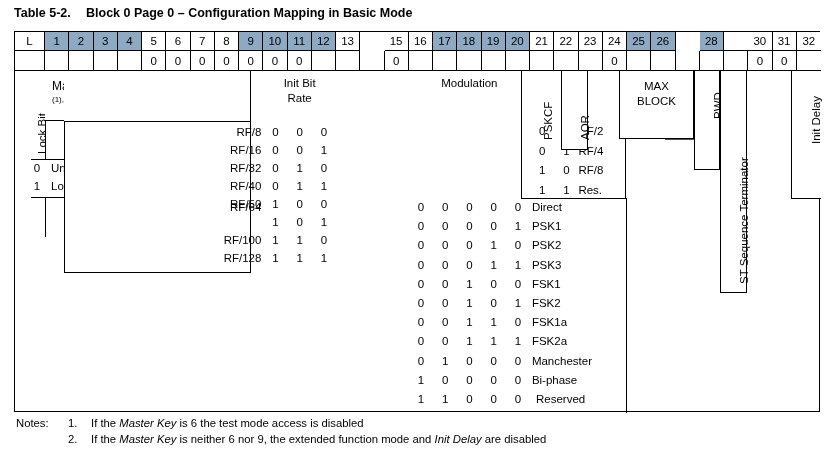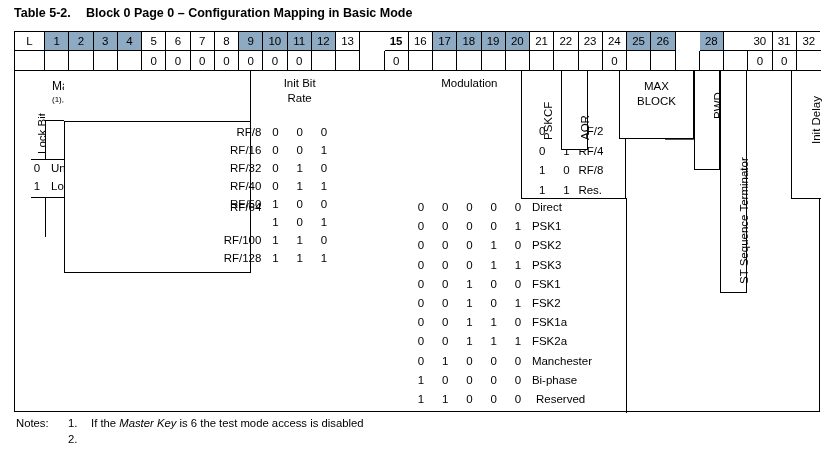--- a/index.html
+++ b/index.html
@@ -167,21 +167,21 @@
       <div class="hdr-cell" style="left: 127px; width: 24.25px;">5</div>
       <div class="hdr-cell" style="left: 151.25px; width: 24.25px;">6</div>
       <div class="hdr-cell" style="left: 175.5px; width: 24.25px;">7</div>
       <div class="hdr-cell" style="left: 199.75px; width: 24.25px;">8</div>
       <div class="hdr-cell shaded" style="left: 224px; width: 24.25px;">9</div>
       <div class="hdr-cell shaded" style="left: 248.25px; width: 24.25px;">10</div>
       <div class="hdr-cell shaded" style="left: 272.5px; width: 24.25px;">11</div>
       <div class="hdr-cell shaded" style="left: 296.75px; width: 24.25px;">12</div>
       <div class="hdr-cell" style="left: 321px; width: 24.25px;">13</div>
       <div class="hdr-cell" style="left: 347px; width: 24.25px; margin-left: 25px;">14</div>
-      <div class="hdr-cell" style="left: 369.5px; width: 24.25px; font-weight: bold;">15</div>
+      <div class="hdr-cell" style="left: 369.5px; width: 24.25px;">15</div>
       <div class="hdr-cell" style="left: 393.75px; width: 24.25px;">16</div>
       <div class="hdr-cell shaded" style="left: 418px; width: 24.25px;">17</div>
       <div class="hdr-cell shaded" style="left: 442.25px; width: 24.25px;">18</div>
       <div class="hdr-cell shaded" style="left: 466.5px; width: 24.25px;">19</div>
       <div class="hdr-cell shaded" style="left: 490.75px; width: 24.25px;">20</div>
       <div class="hdr-cell" style="left: 515px; width: 24.25px;">21</div>
       <div class="hdr-cell" style="left: 539.25px; width: 24.25px;">22</div>
       <div class="hdr-cell" style="left: 563.5px; width: 24.25px;">23</div>
       <div class="hdr-cell" style="left: 587.75px; width: 24.25px;">24</div>
       <div class="hdr-cell shaded" style="left: 612px; width: 24.25px;">25</div>
@@ -398,14 +398,15 @@
 </div>
 
 <div id="notes">
     <div class="note-row">
       <span class="note-kw">Notes:</span>
       <span class="note-num">1.</span>
       <span class="note-txt"><span>If the </span><span class="it">Master Key</span><span> is 6 the test mode access is disabled</span></span>
     </div>
     <div class="note-row">
       <span class="note-num">2.</span>
+      <span class="note-txt"><span>If the </span><span class="it">Master Key</span><span> is neither 6 nor 9, the extended function mode and </span><span class="it">Init Delay</span><span> are disabled</span></span>
     </div>
   </div>
 
 </body></html>

